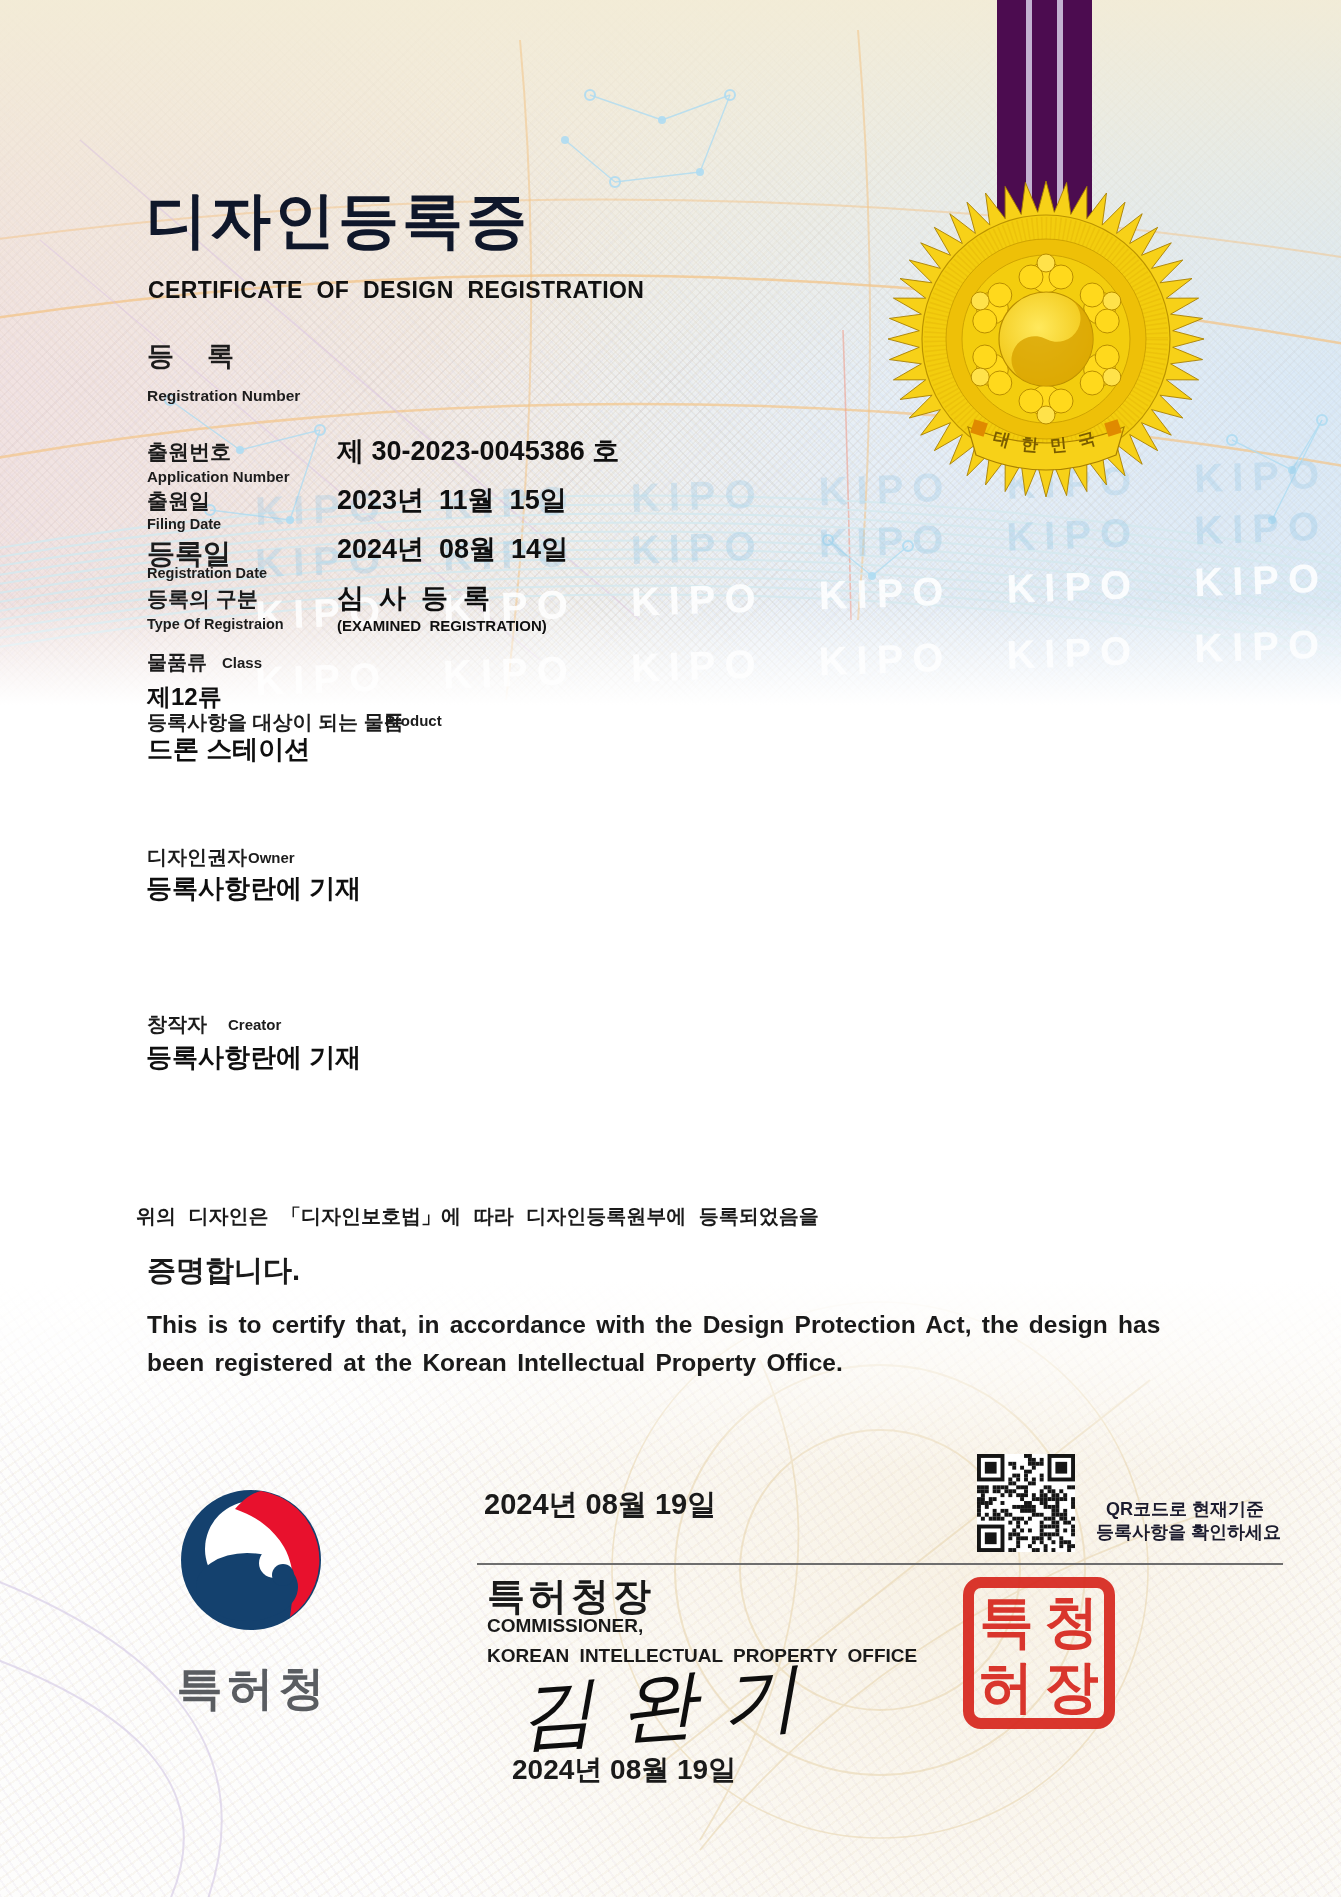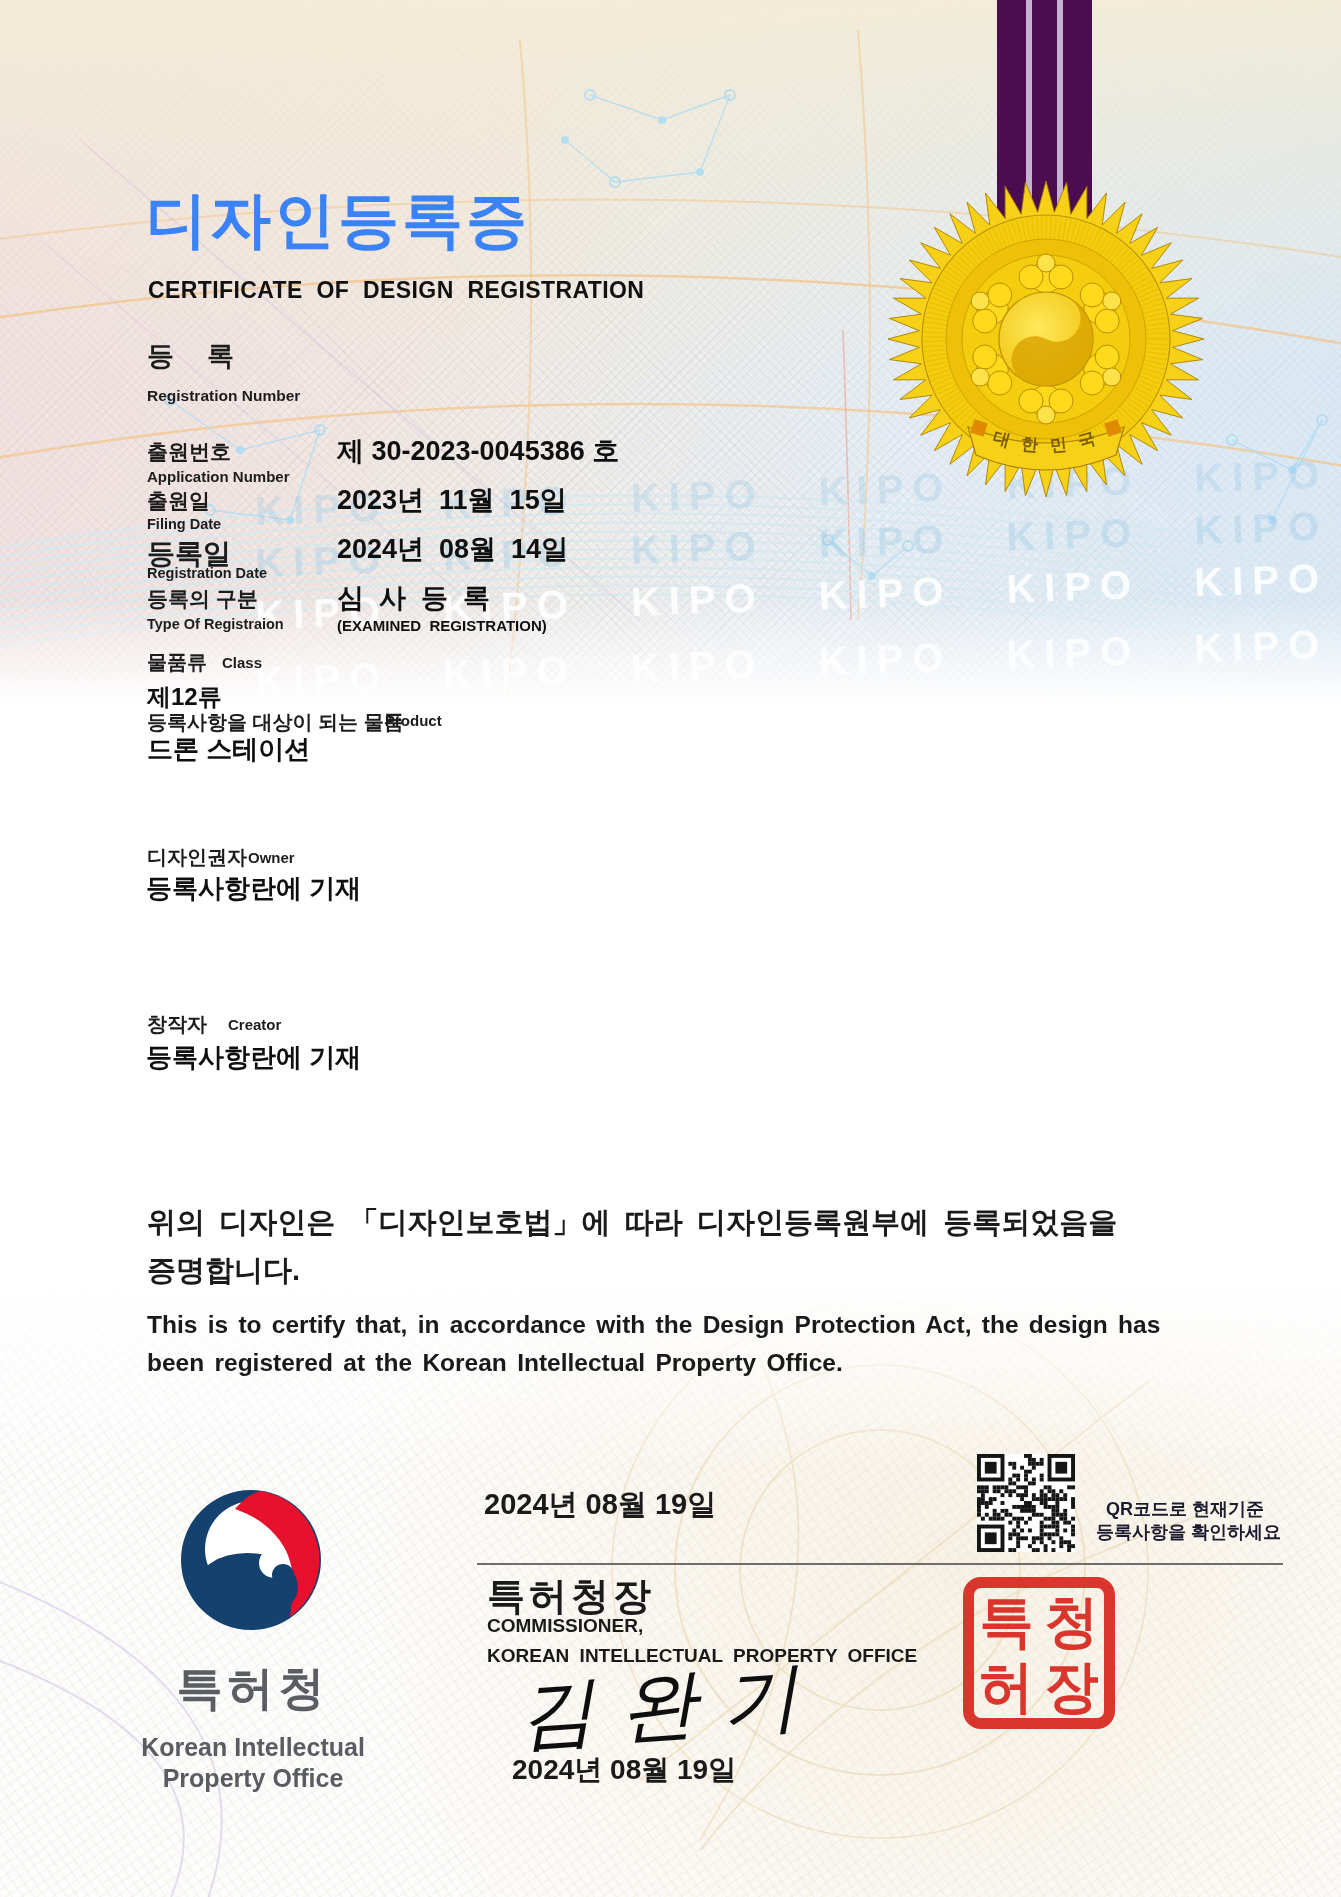--- a/index.html
+++ b/index.html
@@ -51,21 +51,21 @@
   
   .ribbon{
     position:absolute;left:997px;top:0;width:95px;height:286px;z-index:4;
     background:linear-gradient(90deg,
       #4c0c50 0 31%, #c3b2d1 31% 37%,
       #4c0c50 37% 63%, #c3b2d1 63% 69%,
       #4c0c50 69% 100%);
   }
   .medal{position:absolute;left:876px;top:169px;width:340px;height:340px;z-index:5;}
   
-  .title-ko{left:146px;top:180px;font-size:61px;font-weight:800;letter-spacing:3px;color:#3b82f6;}
+  .title-ko{left:146px;top:180px;font-size:61px;font-weight:800;letter-spacing:3px;color:#0f172a;}
   .title-en{left:148px;top:277px;font-size:23px;font-weight:700;word-spacing:7px;letter-spacing:.4px;color:#111;}
   
   .z{z-index:10;}
   .lko{font-weight:700;color:#1c1c1c;white-space:pre;}
   .len{font-weight:700;color:#1c1c1c;}
   .val{font-weight:700;color:#0f0f0f;white-space:pre;}
   .r0k{left:147px;top:338px;font-size:27px;letter-spacing:6px;}
   .r0e{left:147px;top:387px;font-size:15.5px;}
   .v0 {left:337px;top:328px;font-size:31px;}
   .r1k{left:147px;top:438px;font-size:21px;}
@@ -87,21 +87,21 @@
   .prdk{left:147px;top:709px;font-size:20px;font-weight:600;}
   .prde{left:385px;top:712px;font-size:15px;font-weight:600;}
   .prdv{left:147px;top:732px;font-size:26px;}
   .ownk{left:147px;top:844px;font-size:20px;font-weight:600;}
   .owne{left:248px;top:849px;font-size:15px;font-weight:600;}
   .ownv{left:146px;top:871px;font-size:26px;}
   .crek{left:147px;top:1011px;font-size:20px;font-weight:600;}
   .cree{left:228px;top:1016px;font-size:15px;font-weight:600;}
   .crev{left:146px;top:1040px;font-size:26px;}
   
-  .stk1{left:147px;top:1203px;font-size:29px;font-weight:800;word-spacing:7px;white-space:pre;font-family:Liberation Serif, serif;}
+  .stk1{left:136px;top:1203px;font-size:20px;font-weight:800;word-spacing:7px;white-space:pre;}
   .stk2{left:147px;top:1251px;font-size:29px;font-weight:800;}
   .ste1{left:147px;top:1311px;font-size:24.5px;font-weight:700;word-spacing:3.5px;white-space:pre;}
   .ste2{left:147px;top:1349px;font-size:24.5px;font-weight:700;word-spacing:3.5px;}
   
   .idate{left:484px;top:1485px;font-size:29px;font-weight:600;white-space:pre;}
   .rule{left:477px;top:1563px;width:806px;height:2px;background:#6e6e6e;}
   .commk{left:487px;top:1571px;font-size:38px;font-weight:800;letter-spacing:4px;}
   .comme1{left:487px;top:1615px;font-size:19px;font-weight:700;}
   .comme2{left:487px;top:1645px;font-size:19px;font-weight:700;word-spacing:5px;}
   .sig{
@@ -563,18 +563,14 @@
 
   <svg class="abs z kipo-swirl" viewBox="0 0 148 148">
     <circle cx="74" cy="74" r="70" fill="#14416e"></circle>
     <circle cx="76" cy="63" r="48" fill="#ffffff"></circle>
     <path d="M 84,5 A 70,70 0 0 1 113,131 C 116,108 120,84 107,61 C 97,44 81,31 58,23 C 66,14 75,7 84,5 Z" fill="#e8112d"></path>
     <ellipse cx="70" cy="101" rx="51" ry="34" fill="#14416e"></ellipse>
     <circle cx="97" cy="77" r="15" fill="#ffffff"></circle>
     <circle cx="106" cy="89" r="11" fill="#14416e"></circle>
   </svg>
   <div class="abs z kipo-ko">특허청</div>
-  <div class="abs z kipo-en">
-    <div>Korean Intellectual</div>
-    <div>Property Office</div>
-  </div>
 
 </div>
 
 </body></html>

